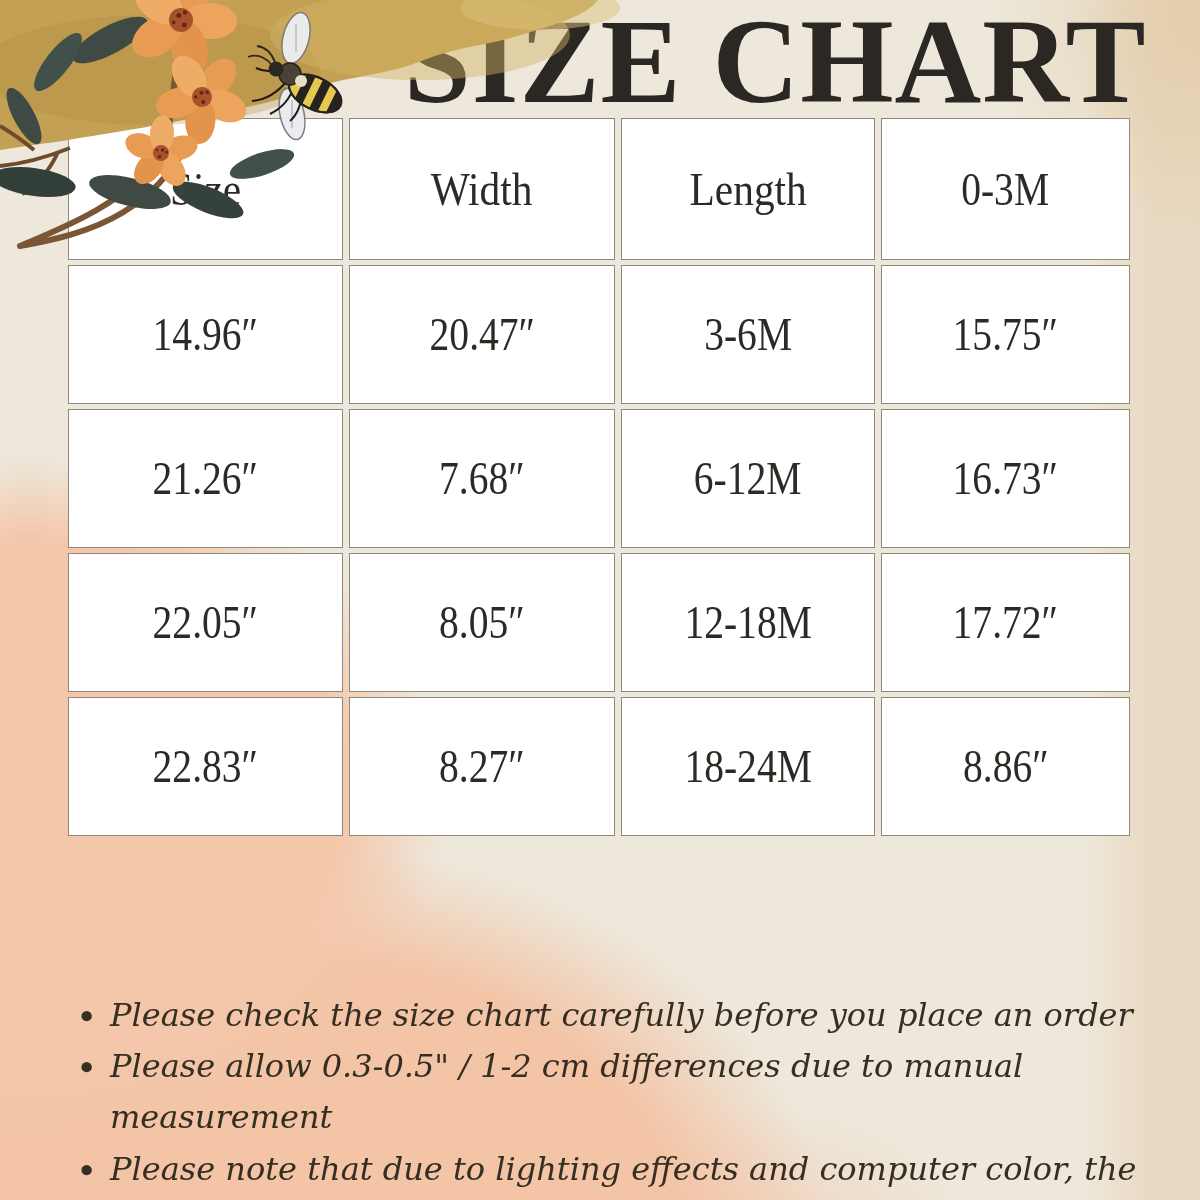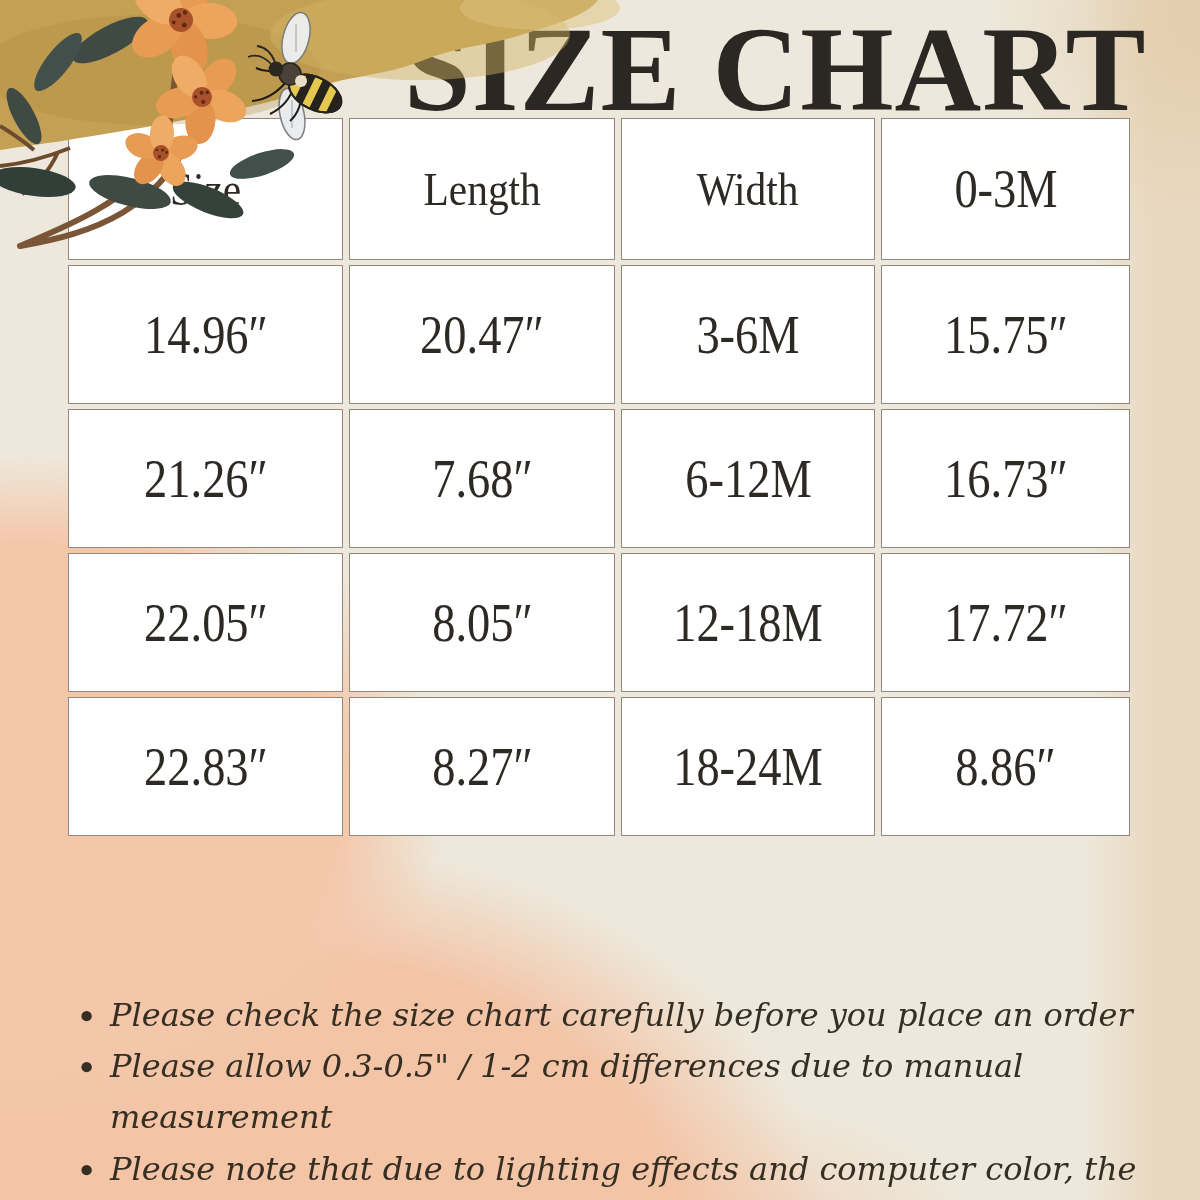--- a/index.html
+++ b/index.html
@@ -10,42 +10,42 @@
     font-family:"Liberation Serif", serif;
     background-color:#EDE8DB;
     background-image:
       radial-gradient(circle 300px at 1200px 20px, rgba(226,203,168,0.85), rgba(226,203,168,0) 70%),
       linear-gradient(to right, rgba(233,216,192,0) 1085px, rgba(233,216,192,0.95) 1150px),
       radial-gradient(ellipse 520px 430px at 30px 800px, #F4C7AA 60%, rgba(244,199,170,0) 80%),
       radial-gradient(ellipse 680px 520px at 290px 1260px, #F3C4A6 58%, rgba(243,196,166,0) 80%),
       radial-gradient(ellipse 300px 220px at 760px 1270px, rgba(242,198,170,0.7), rgba(242,198,170,0) 75%);
   }
   .title{
-    position:absolute;left:404px;top:10px;
+    position:absolute;left:404px;top:2px;
     font-size:120px;line-height:1;font-weight:700;
     letter-spacing:1px;color:#2B2824;white-space:nowrap;
   }
   .size-table{
     position:absolute;left:68px;top:118px;width:1062px;
     display:grid;
     grid-template-columns:275px 266px 254px 249px;
     grid-template-rows:142px repeat(5,139px);
     column-gap:6px;row-gap:5px;
     z-index:2;
   }
   .cell{
     background:#FFFFFF;
     border:1px solid #8F897D;
     display:flex;align-items:center;justify-content:center;
     color:#2D2A26;
   }
   .cell span{display:inline-block;transform:scaleX(0.86);white-space:nowrap;}
   .cell.hdr{font-size:46px;}
   .cell.hdr span{transform:scaleX(0.9);}
-  .cell.val{font-size:54px;}
+  .cell.val{font-size:46px;}
   .notes{
     position:absolute;left:66px;top:990px;width:1124px;
     list-style:none;margin:0;padding:0;
     font-family:"DejaVu Serif", serif;
     font-style:italic;
     font-size:32px;line-height:1.6;color:#352E23;
     z-index:2;
   }
   .notes li{position:relative;padding-left:44px;}
   .notes .bullet{
@@ -62,24 +62,24 @@
 
 <div class="page">
 
   <div class="title">SIZE CHART</div>
 
   <div class="size-table">
     <div class="cell hdr">
         <span>Size</span>
       </div>
     <div class="cell hdr">
+        <span>Width</span>
+      </div>
+    <div class="cell hdr">
         <span>Length</span>
-      </div>
-    <div class="cell hdr">
-        <span>Width</span>
       </div>
 
     <div class="cell val">
         <span>0-3M</span>
       </div>
     <div class="cell val">
         <span>14.96″</span>
       </div>
     <div class="cell val">
         <span>20.47″</span>

